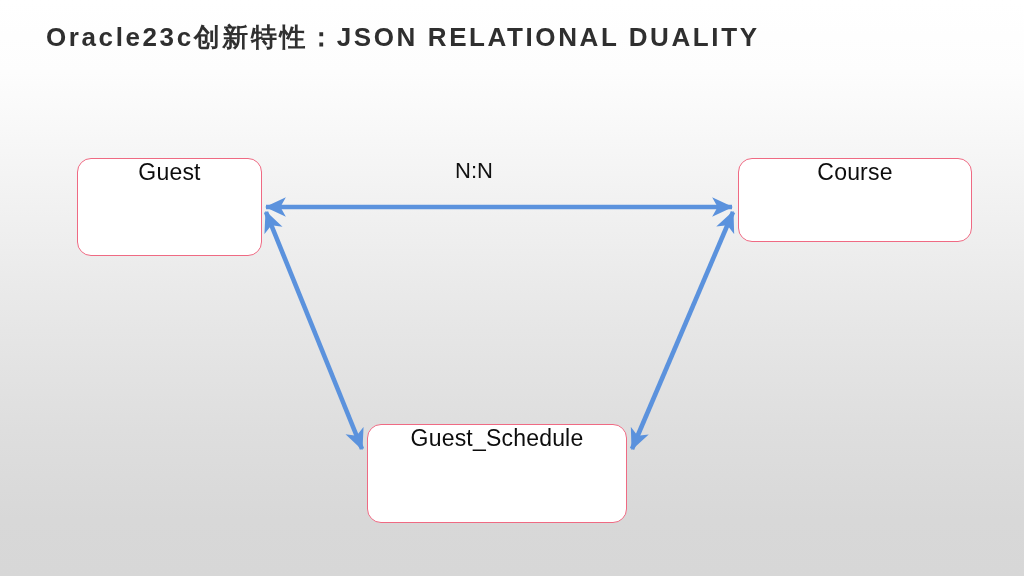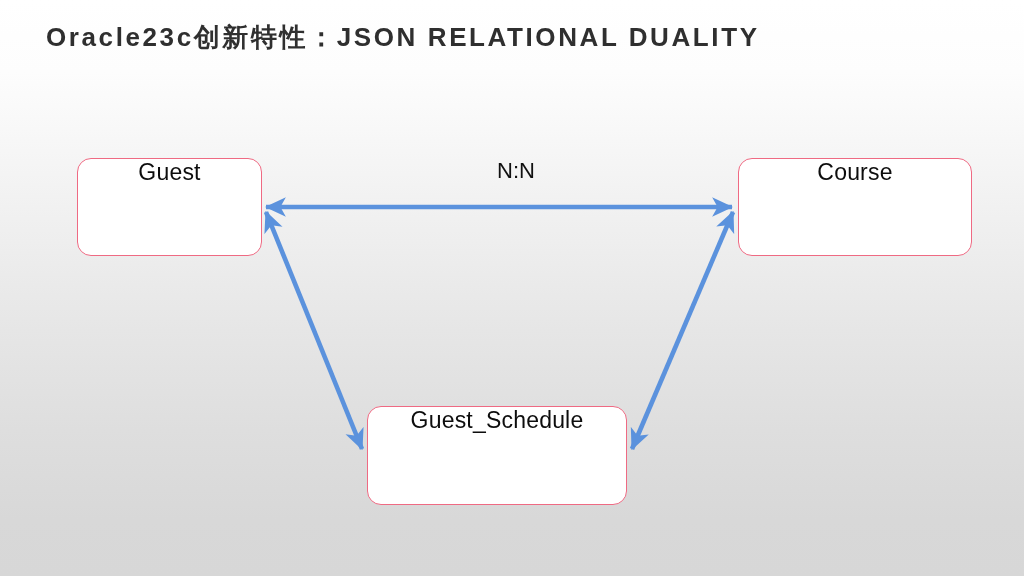--- a/index.html
+++ b/index.html
@@ -73,36 +73,36 @@
     left: 77px;
     top: 158px;
     width: 185px;
     height: 98px;
   }
 
   #entity-course {
     left: 738px;
     top: 158px;
     width: 234px;
-    height: 98px;
+    height: 84px;
   }
 
   #entity-guest-schedule {
     left: 367px;
-    top: 406px;
+    top: 424px;
     width: 260px;
     height: 99px;
   }
 
   #cardinality-label {
     position: absolute;
     left: 455px;
     top: 158px;
     width: 80px;
-    text-align: right;
+    text-align: left;
     font-size: 22px;
     color: #111111;
     z-index: 4;
   }
 
   #connector-layer {
     position: absolute;
     left: 0;
     top: 0;
     width: 1024px;

